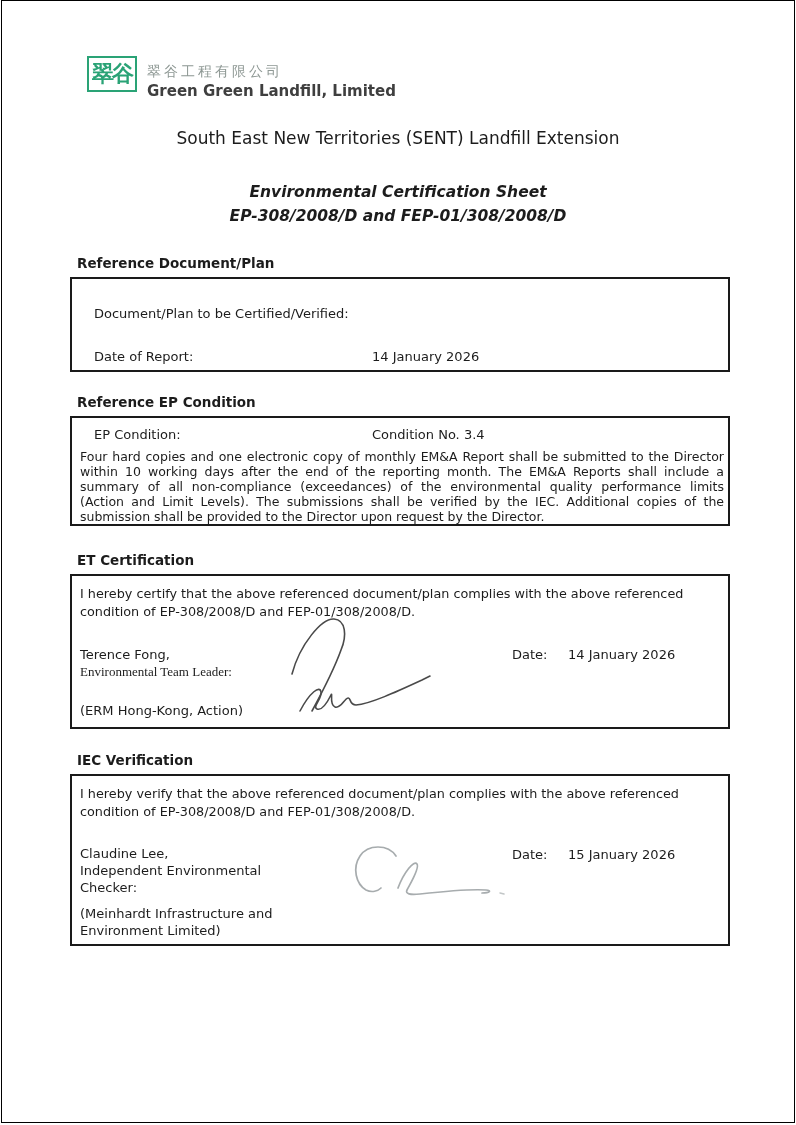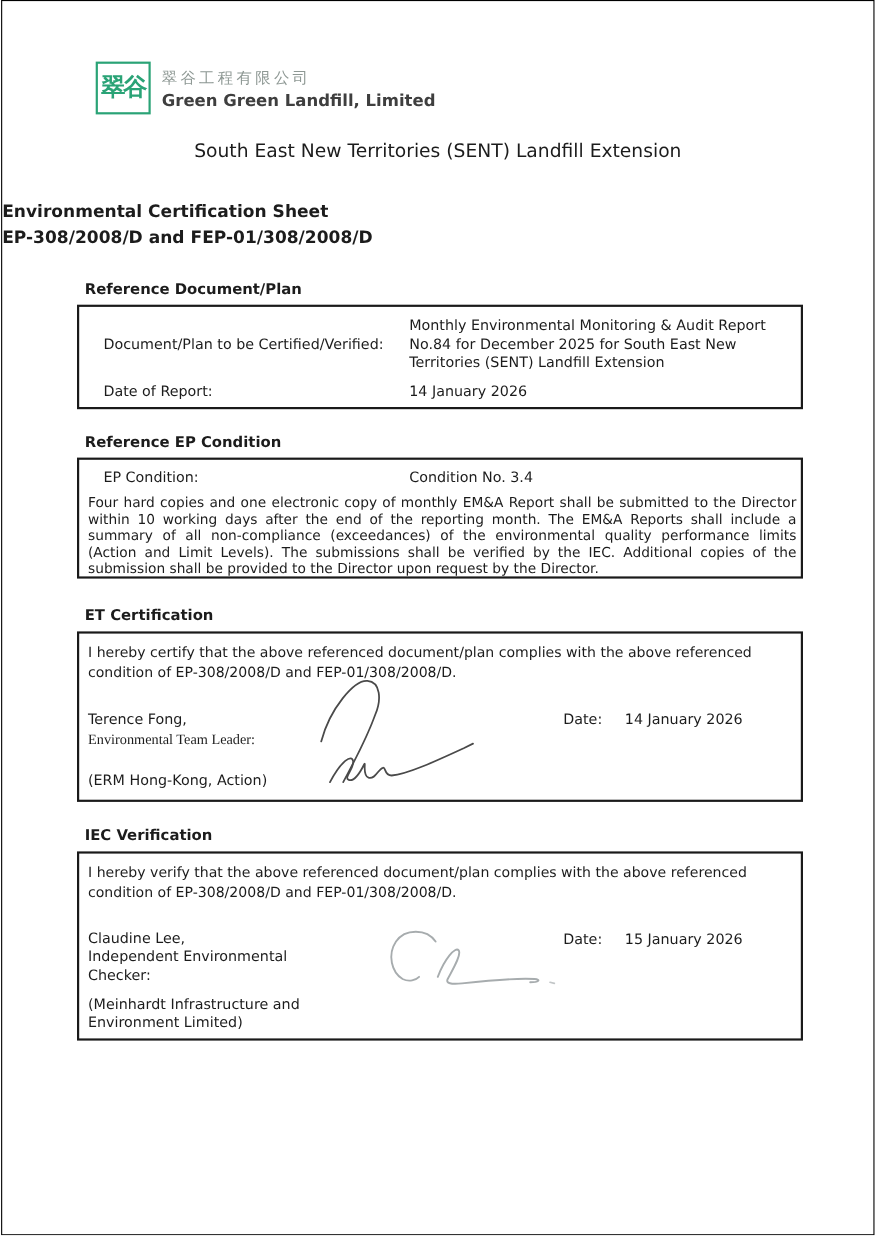--- a/index.html
+++ b/index.html
@@ -6,31 +6,31 @@
   html,body { background:#ffffff; }
   body { font-family:"DejaVu Sans","Liberation Sans",sans-serif; color:#1c1c1c; }
   .page {
     position:relative; width:794px; height:1123px; margin:0 auto;
     background:#ffffff; border:1px solid #000; overflow:hidden;
   }
   .abs { position:absolute; }
 
   
   .logo-box {
-    left:85px; top:55px; width:50px; height:48px;
+    left:85px; top:55px; width:50px; height:36px;
     border:2px solid #2aa376; display:flex; align-items:center; justify-content:center;
   }
   .logo-glyphs { color:#2aa376; font-weight:bold; font-size:22px; letter-spacing:-2px; line-height:1; }
   .logo-text { left:145px; top:61px; }
   .company-zh { color:#8e9894; font-size:14px; letter-spacing:3px; line-height:19px; }
   .company-en { color:#3f3f3f; font-weight:bold; font-size:15px; line-height:21px; }
 
   
   .doc-title { left:0; top:127px; width:100%; text-align:center; font-weight:normal; font-size:17px; }
-  .doc-subtitle { left:0; top:179px; width:100%; text-align:left; font-weight:bold; font-size:15.5px; line-height:24px; }
+  .doc-subtitle { left:0; top:179px; width:100%; text-align:center; font-weight:bold; font-size:15.5px; line-height:24px;font-style:italic; }
 
   
   .sec-head { left:75px; font-weight:bold; font-size:13.5px; }
 
   
   .box { left:68px; width:660px; border:2px solid #1a1a1a; background:#fff; }
   .box .abs { font-size:13px; line-height:17px; }
 
   .lbl { left:8px;margin-left:14px; }
   .val { left:300px; }
@@ -67,21 +67,20 @@
 
   <div class="abs doc-title">South East New Territories (SENT) Landfill Extension</div>
   <div class="abs doc-subtitle">
     <div>Environmental Certification Sheet</div>
     <div>EP-308/2008/D and FEP-01/308/2008/D</div>
   </div>
 
   <div class="abs sec-head" style="top:254px;">Reference Document/Plan</div>
   <div class="abs box" style="top:276px; height:95px;">
     <div class="abs lbl" style="top:26px;">Document/Plan to be Certified/Verified:</div>
-    <div class="abs val wrapval" style="top:9px;">Monthly Environmental Monitoring &amp; Audit Report No.84 for December 2025 for South East New Territories (SENT) Landfill Extension</div>
     <div class="abs lbl" style="top:69px;">Date of Report:</div>
     <div class="abs val" style="top:69px;">14 January 2026</div>
   </div>
 
   <div class="abs sec-head" style="top:393px;">Reference EP Condition</div>
   <div class="abs box" style="top:415px; height:110px;">
     <div class="abs lbl" style="top:8px;text-align:center;">EP Condition:</div>
     <div class="abs val" style="top:8px;">Condition No. 3.4</div>
     <div class="abs ep-par">Four hard copies and one electronic copy of monthly EM&amp;A Report shall be submitted to the Director within 10 working days after the end of the reporting month. The EM&amp;A Reports shall include a summary of all non-compliance (exceedances) of the environmental quality performance limits (Action and Limit Levels). The submissions shall be verified by the IEC. Additional copies of the submission shall be provided to the Director upon request by the Director.</div>
   </div>

